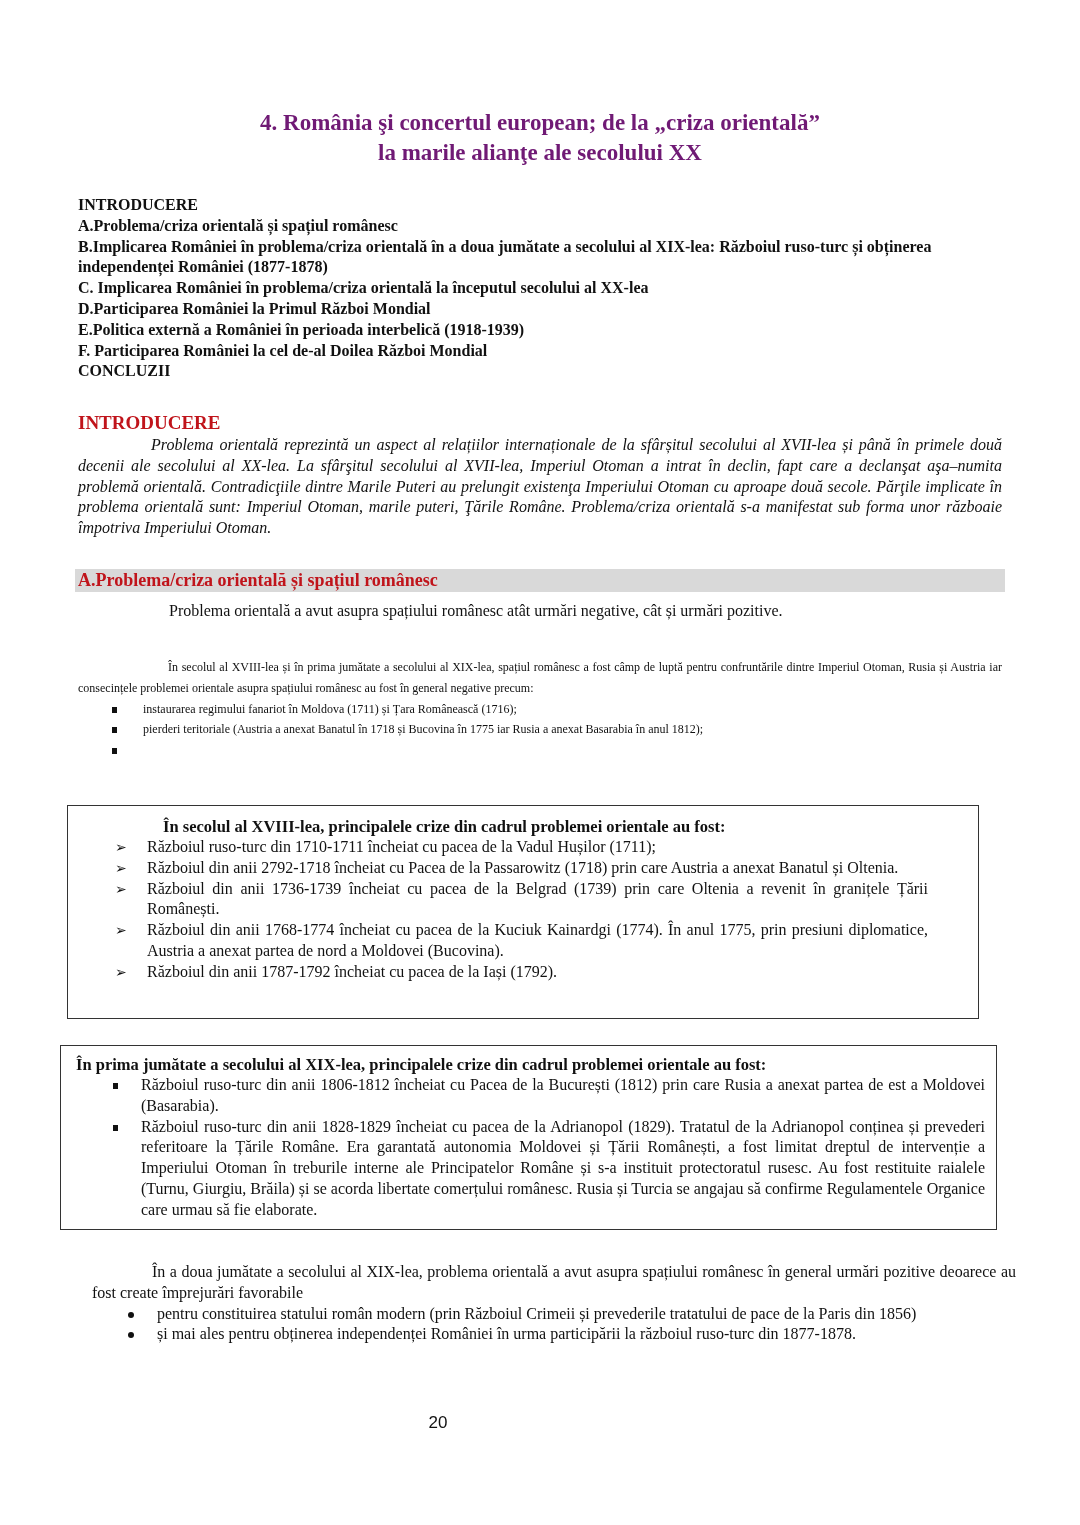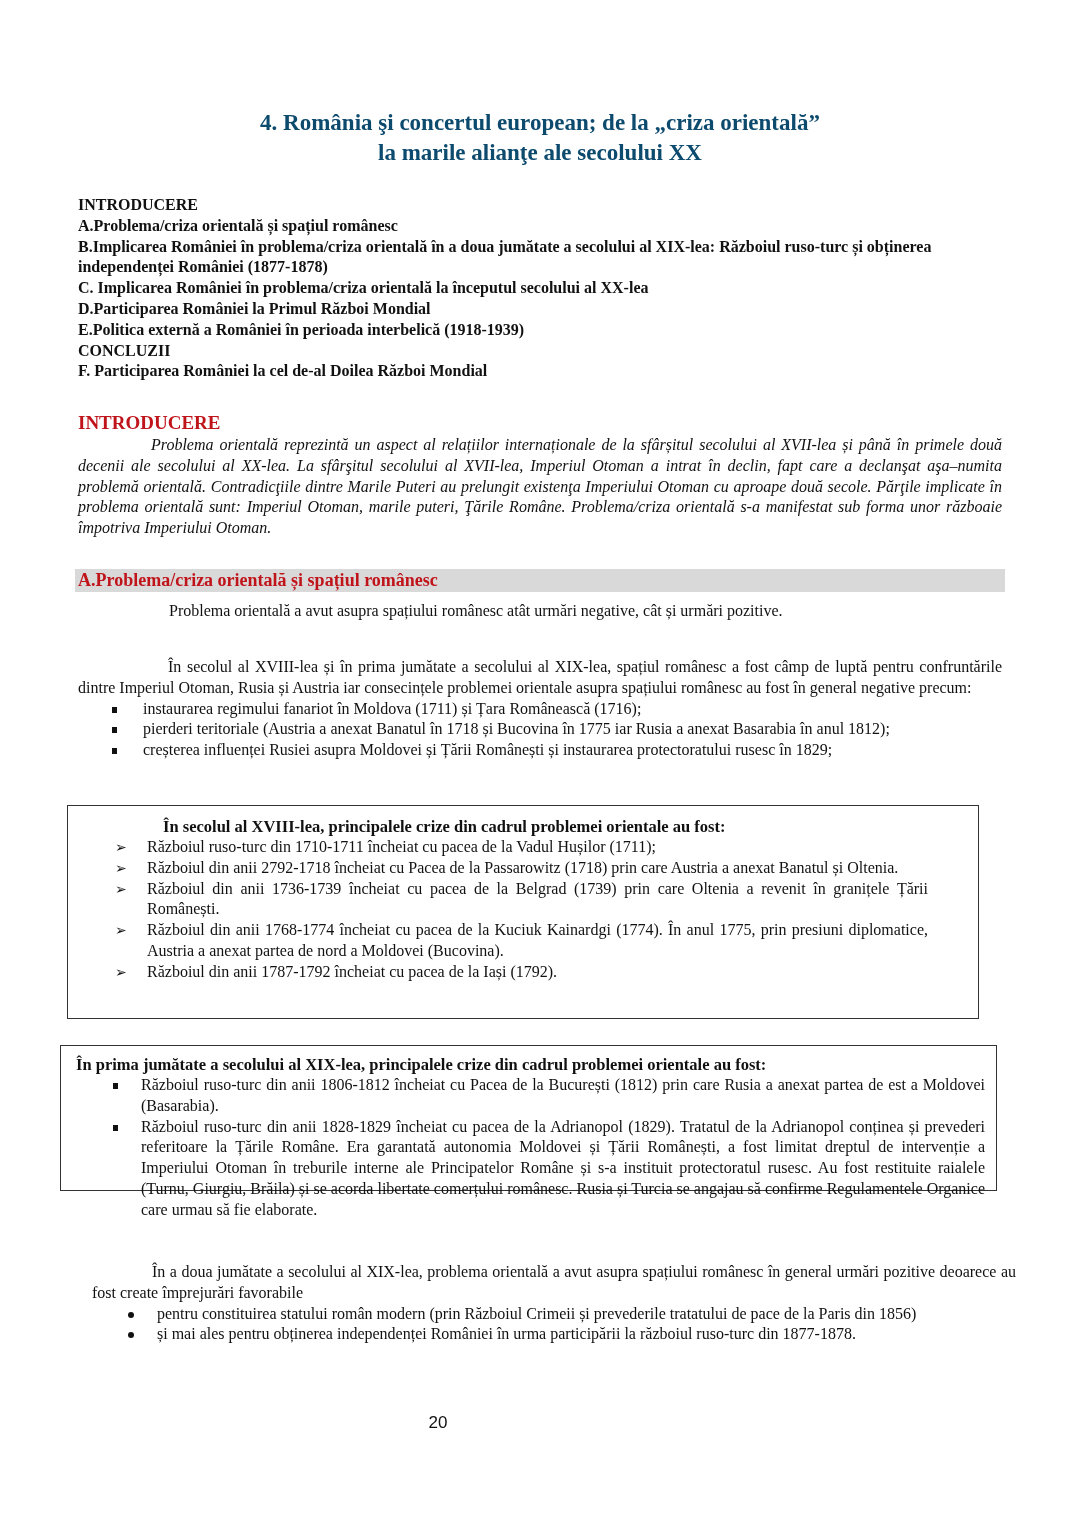--- a/index.html
+++ b/index.html
@@ -14,21 +14,21 @@
       font-family: "Liberation Serif", serif;
       color: #111;
       overflow: hidden;
     }
     .page-title {
       position: absolute;
       left: 0;
       width: 1080px;
       top: 108px;
       text-align: center;
-      color: #0c4a6e;
+      color: #701a75;
       font-weight: bold;
       font-size: 23px;
       line-height: 30px;
     }
     .toc {
       position: absolute;
       left: 78px;
       top: 195px;
       width: 930px;
       font-weight: bold;
@@ -78,21 +78,21 @@
       left: 169px;
       top: 600px;
       font-size: 16px;
       line-height: 21px;
     }
     .p-negative {
       position: absolute;
       left: 78px;
       top: 657px;
       width: 924px;
-      font-size: 16px;
+      font-size: 12px;
       line-height: 20.8px;
       text-align: justify;
     }
     .p-negative .indent { display: inline-block; width: 90px; }
     ul.sq {
       list-style: none;
       margin: 0;
       padding: 0;
     }
     ul.sq li {
@@ -145,21 +145,21 @@
       left: 47px;
       top: 0;
       font-family: "DejaVu Sans", sans-serif;
       font-size: 14px;
     }
     .box2 {
       position: absolute;
       left: 60px;
       top: 1045px;
       width: 937px;
-      height: 146px;
+      height: 185px;
       border: 1.5px solid #333;
       box-sizing: border-box;
     }
     .box2 .box-heading {
       position: absolute;
       left: 15px;
       top: 8px;
       font-weight: bold;
       font-size: 16.5px;
       line-height: 21px;
@@ -235,39 +235,39 @@
   <div>la marile alianţe ale secolului XX</div>
 </h1>
 
 <div class="toc">
   <div>INTRODUCERE</div>
   <div>A.Problema/criza orientală și spațiul românesc</div>
   <div>B.Implicarea României în problema/criza orientală în a doua jumătate a secolului al XIX-lea: Războiul ruso-turc și obținerea independenței României (1877-1878)</div>
   <div>C. Implicarea României în problema/criza orientală la începutul secolului al XX-lea</div>
   <div>D.Participarea României la Primul Război Mondial</div>
   <div>E.Politica externă a României în perioada interbelică (1918-1939)</div>
+  <div>F. Participarea României la cel de-al Doilea Război Mondial</div>
   <div>CONCLUZII</div>
-  <div>F. Participarea României la cel de-al Doilea Război Mondial</div>
 </div>
 
 <div class="intro-heading">INTRODUCERE</div>
 <p class="intro-text" style="margin:0;">Problema orientală reprezintă un aspect al relațiilor internaționale de la sfârșitul secolului al XVII-lea și până în primele două decenii ale secolului al XX-lea. La sfârşitul secolului al XVII-lea, Imperiul Otoman a intrat în declin, fapt care a declanşat aşa–numita problemă orientală. Contradicţiile dintre Marile Puteri au prelungit existenţa Imperiului Otoman cu aproape două secole. Părţile implicate în problema orientală sunt: Imperiul Otoman, marile puteri, Ţările Române. Problema/criza orientală s-a manifestat sub forma unor războaie împotriva Imperiului Otoman.</p>
 
 <div class="section-bar">
   <span>A.Problema/criza orientală și spațiul românesc</span>
 </div>
 
 <p class="p-lead" style="margin:0;">Problema orientală a avut asupra spațiului românesc atât urmări negative, cât și urmări pozitive.</p>
 
 <div class="p-negative">
   <div><span class="indent"></span><span>În secolul al XVIII-lea și în prima jumătate a  secolului al XIX-lea, spațiul românesc  a fost  câmp de luptă pentru confruntările dintre Imperiul Otoman, Rusia și Austria  iar consecințele problemei orientale asupra spațiului românesc au fost în general negative precum:</span></div>
   <ul class="sq">
     <li><span class="bullet"></span><span>instaurarea regimului fanariot în Moldova (1711) și Țara Românească (1716);</span></li>
     <li><span class="bullet"></span><span>pierderi teritoriale (Austria a anexat Banatul în 1718 și Bucovina în 1775 iar Rusia a anexat Basarabia în anul 1812);</span></li>
-    <li><span class="bullet"></span><span>creșterea influenței Rusiei asupra Moldovei și Țării Românești și instaurarea protectoratului rusesc în 1829;</span></li>
+    <li><span class="bullet"></span></li>
   </ul>
 </div>
 
 <div class="box1">
   <div class="box-heading">În secolul al XVIII-lea, principalele crize din cadrul problemei orientale au fost:</div>
   <ul>
     <li><span class="arrow">➢</span><span>Războiul  ruso-turc din 1710-1711 încheiat cu pacea de la Vadul Hușilor (1711);</span></li>
     <li><span class="arrow">➢</span><span>Războiul din anii 2792-1718 încheiat cu Pacea de la Passarowitz (1718) prin care Austria a anexat Banatul și Oltenia.</span></li>
     <li><span class="arrow">➢</span><span>Războiul din anii 1736-1739 încheiat cu pacea de la Belgrad (1739) prin care Oltenia a revenit în granițele Țării Românești.</span></li>
     <li><span class="arrow">➢</span><span>Războiul din anii 1768-1774 încheiat cu pacea de la Kuciuk Kainardgi (1774). În anul 1775, prin presiuni diplomatice, Austria a anexat partea de nord a Moldovei (Bucovina).</span></li>

